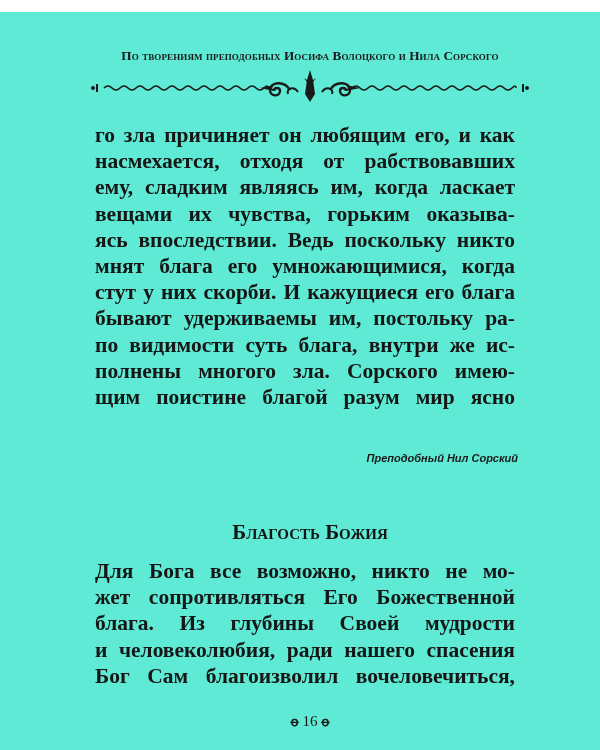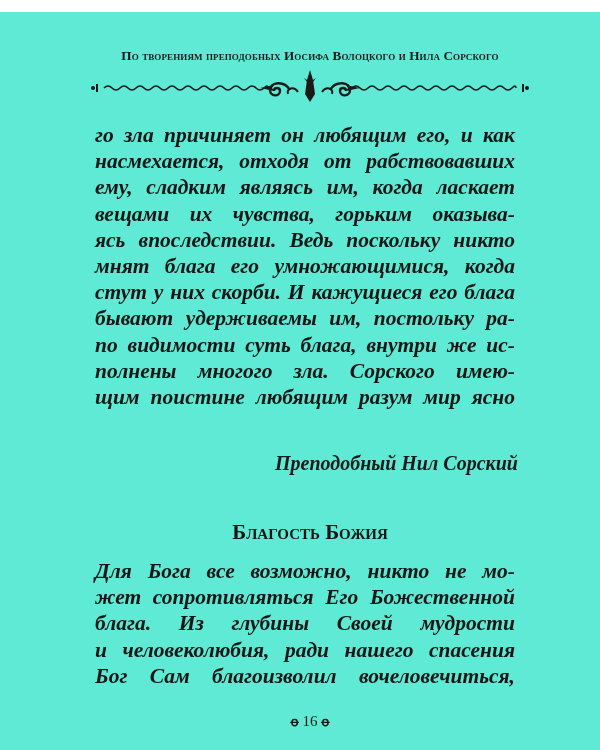--- a/index.html
+++ b/index.html
@@ -11,28 +11,28 @@
       font-family: "Liberation Serif", serif; font-weight: bold; font-size: 13.2px;
       font-variant: small-caps; letter-spacing: 0.1px; color: #1a1a1a; white-space: nowrap;
     }
     .ornament { position: absolute; left: 90px; top: 56px; width: 440px; height: 36px; }
 
     .body-text {
       position: absolute; left: 95px; width: 420px;
       font-family: "Liberation Serif", serif; font-weight: bold; font-size: 21.5px;
       line-height: 26.2px; color: #161616;
     }
-    .line { display: block; text-align: justify; text-align-last: justify; white-space: nowrap; height: 26.2px; font-style: italic; }
+    .line { display: block; text-align: justify; text-align-last: justify; white-space: nowrap; height: 26.2px; }
     .line.last { text-align-last: left; }
     .p1 { top: 110px; }
 
     .attribution {
       position: absolute; right: 82px; top: 440px;
-      font-family: Liberation Serif, serif; font-style: italic; font-weight: bold;
-      font-size: 20px; color: #1a1a1a;
+      font-family: Liberation Sans, sans-serif; font-style: italic; font-weight: bold;
+      font-size: 11px; color: #1a1a1a;
     }
 
     .section-title {
       position: absolute; left: 0; width: 620px; top: 508px; text-align: center;
       font-family: "Liberation Serif", serif; font-weight: bold; font-size: 21px;
       font-variant: small-caps; color: #141414;
     }
     .p2 { top: 546px; }
 
     .folio {
@@ -79,21 +79,21 @@
     <span class="line">го зла причиняет он любящим его, и как</span>
     <span class="line">насмехается, отходя от рабствовавших</span>
     <span class="line">ему, сладким являясь им, когда ласкает</span>
     <span class="line">вещами их чувства, горьким оказыва-</span>
     <span class="line">ясь впоследствии. Ведь поскольку никто</span>
     <span class="line">мнят блага его умножающимися, когда</span>
     <span class="line">стут у них скорби. И кажущиеся его блага</span>
     <span class="line">бывают удерживаемы им, постольку ра-</span>
     <span class="line">по видимости суть блага, внутри же ис-</span>
     <span class="line">полнены многого зла. Сорского имею-</span>
-    <span class="line">щим поистине любящим разум мир ясно</span>
+    <span class="line">щим поистине благой разум мир ясно</span>
   </div>
 
   <div class="attribution">Преподобный Нил Сорский</div>
 
   <div class="section-title">Благость Божия</div>
 
   <div class="body-text p2">
     <span class="line">Для Бога все возможно, никто не мо-</span>
     <span class="line">жет сопротивляться Его Божественной</span>
     <span class="line">блага. Из глубины Своей мудрости</span>

